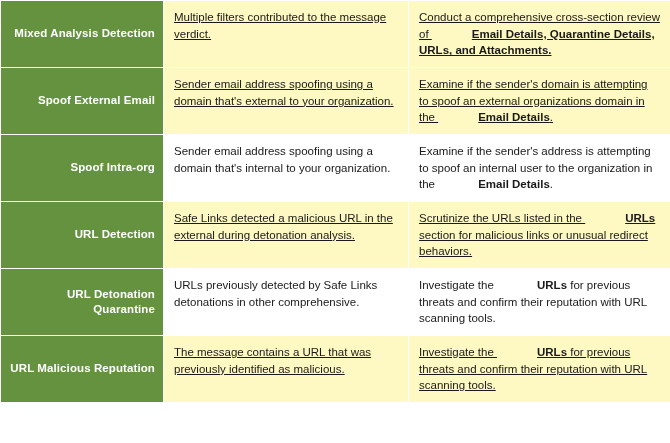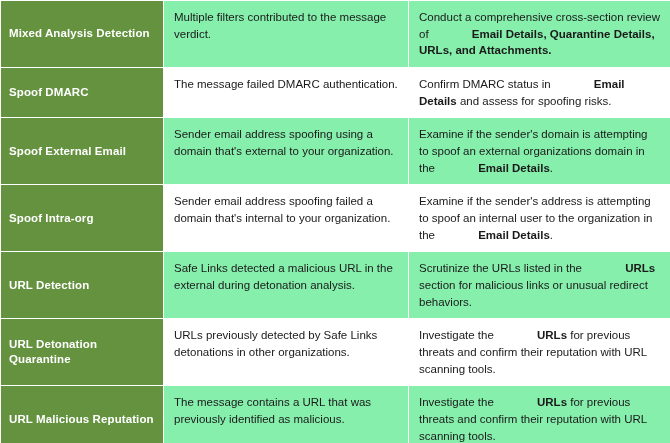--- a/index.html
+++ b/index.html
@@ -25,35 +25,36 @@
   td {
     vertical-align: top;
     border: 1px solid #ffffff;
     padding: 0;
   }
   td.label {
     background: #64923f;
     color: #ffffff;
     font-weight: bold;
     font-size: 11.5px;
-    text-align: left;
+    text-align: right;
     vertical-align: middle;
     padding: 6px 8px;
     line-height: 1.35;
     letter-spacing: 0.1px;
   }
   td.desc, td.action {
     font-size: 11.5px;
     color: #1a1a1a;
     padding: 8px 10px 8px 10px;
     line-height: 1.45;
   }
   
   tr.shade td.desc, tr.shade td.action {
-    background: #86efac;
+    background: #fef9c3;
+    text-decoration: underline;
   }
   tr.plain td.desc, tr.plain td.action {
     background: #ffffff;
   }
   tr.shade td.label, tr.plain td.label {
     background: #64923f;
   }
   b { font-weight: bold; margin-left: 40px; }
 </style>
 </head>
@@ -64,43 +65,38 @@
     <col class="c1">
       <col class="c2">
       <col class="c3">
   </colgroup>
   <tbody>
       <tr class="shade">
         <td class="label">Mixed Analysis Detection</td>
         <td class="desc">Multiple filters contributed to the message verdict.</td>
         <td class="action"><span>Conduct a comprehensive cross-section review of </span><b>Email Details, Quarantine Details, URLs, and Attachments.</b></td>
       </tr>
-      <tr class="plain">
-        <td class="label">Spoof DMARC</td>
-        <td class="desc">The message failed DMARC authentication.</td>
-        <td class="action"><span>Confirm DMARC status in </span><b>Email Details</b><span> and assess for spoofing risks.</span></td>
-      </tr>
       <tr class="shade">
         <td class="label">Spoof External Email</td>
         <td class="desc">Sender email address spoofing using a domain that's external to your organization.</td>
         <td class="action"><span>Examine if the sender's domain is attempting to spoof an external organizations domain in the </span><b>Email Details</b><span>.</span></td>
       </tr>
       <tr class="plain">
         <td class="label">Spoof Intra-org</td>
-        <td class="desc">Sender email address spoofing failed a domain that's internal to your organization.</td>
+        <td class="desc">Sender email address spoofing using a domain that's internal to your organization.</td>
         <td class="action"><span>Examine if the sender's address is attempting to spoof an internal user to the organization in the </span><b>Email Details</b><span>.</span></td>
       </tr>
       <tr class="shade">
         <td class="label">URL Detection</td>
         <td class="desc">Safe Links detected a malicious URL in the external during detonation analysis.</td>
         <td class="action"><span>Scrutinize the URLs listed in the </span><b>URLs</b><span> section for malicious links or unusual redirect behaviors.</span></td>
       </tr>
       <tr class="plain">
         <td class="label">URL Detonation Quarantine</td>
-        <td class="desc">URLs previously detected by Safe Links detonations in other organizations.</td>
+        <td class="desc">URLs previously detected by Safe Links detonations in other comprehensive.</td>
         <td class="action"><span>Investigate the </span><b>URLs</b><span> for previous threats and confirm their reputation with URL scanning tools.</span></td>
       </tr>
       <tr class="shade">
         <td class="label">URL Malicious Reputation</td>
         <td class="desc">The message contains a URL that was previously identified as malicious.</td>
         <td class="action"><span>Investigate the </span><b>URLs</b><span> for previous threats and confirm their reputation with URL scanning tools.</span></td>
       </tr>
     </tbody>
 </table>
 

